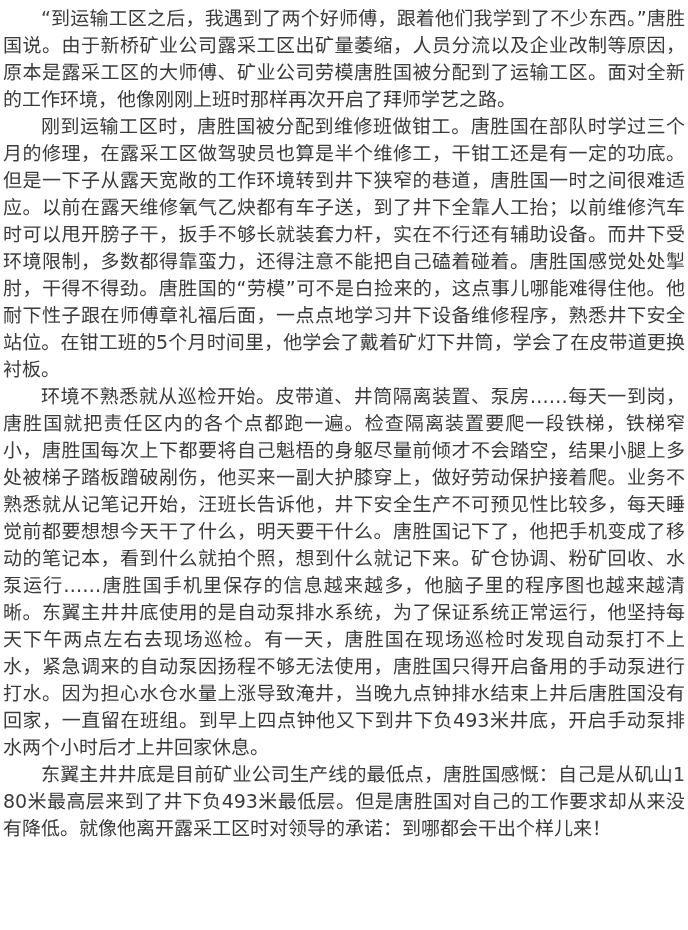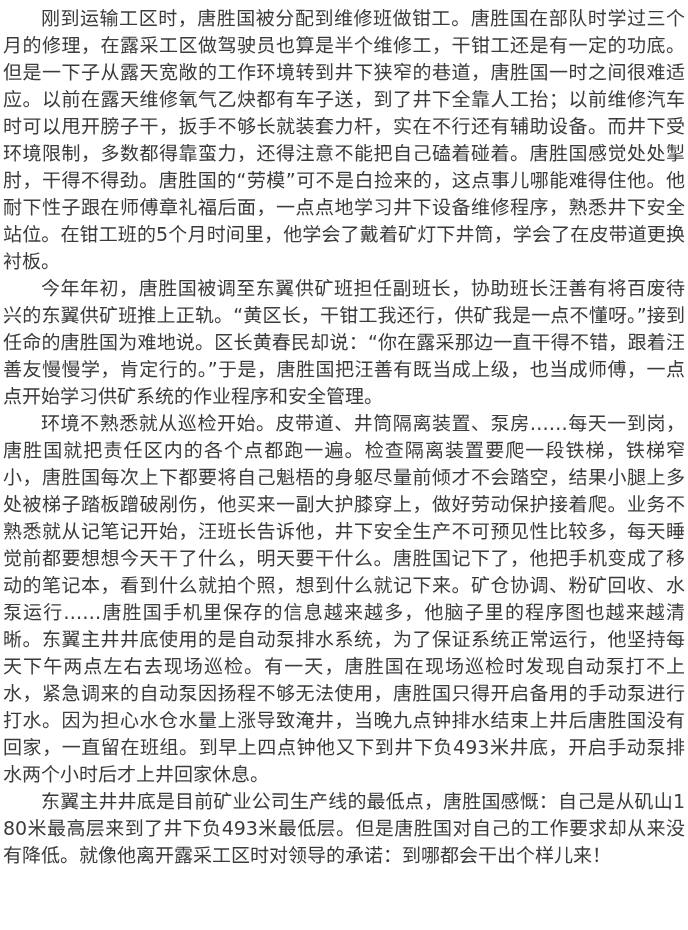--- a/index.html
+++ b/index.html
@@ -25,17 +25,17 @@
     margin: 0;
     padding: 0;
     text-indent: 2em;
     word-break: break-all;
   }
 </style>
 </head>
 <body>
 
 <div class="page">
+  <p>“到运输工区之后，我遇到了两个好师傅，跟着他们我学到了不少东西。”唐胜国说。由于新桥矿业公司露采工区出矿量萎缩，人员分流以及企业改制等原因，原本是露采工区的大师傅、矿业公司劳模唐胜国被分配到了运输工区。面对全新的工作环境，他像刚刚上班时那样再次开启了拜师学艺之路。</p>
   <p>刚到运输工区时，唐胜国被分配到维修班做钳工。唐胜国在部队时学过三个月的修理，在露采工区做驾驶员也算是半个维修工，干钳工还是有一定的功底。但是一下子从露天宽敞的工作环境转到井下狭窄的巷道，唐胜国一时之间很难适应。以前在露天维修氧气乙炔都有车子送，到了井下全靠人工抬；以前维修汽车时可以甩开膀子干，扳手不够长就装套力杆，实在不行还有辅助设备。而井下受环境限制，多数都得靠蛮力，还得注意不能把自己磕着碰着。唐胜国感觉处处掣肘，干得不得劲。唐胜国的“劳模”可不是白捡来的，这点事儿哪能难得住他。他耐下性子跟在师傅章礼福后面，一点点地学习井下设备维修程序，熟悉井下安全站位。在钳工班的5个月时间里，他学会了戴着矿灯下井筒，学会了在皮带道更换衬板。</p>
-  <p>今年年初，唐胜国被调至东翼供矿班担任副班长，协助班长汪善有将百废待兴的东翼供矿班推上正轨。“黄区长，干钳工我还行，供矿我是一点不懂呀。”接到任命的唐胜国为难地说。区长黄春民却说：“你在露采那边一直干得不错，跟着汪善友慢慢学，肯定行的。”于是，唐胜国把汪善有既当成上级，也当成师傅，一点点开始学习供矿系统的作业程序和安全管理。</p>
   <p>环境不熟悉就从巡检开始。皮带道、井筒隔离装置、泵房……每天一到岗，唐胜国就把责任区内的各个点都跑一遍。检查隔离装置要爬一段铁梯，铁梯窄小，唐胜国每次上下都要将自己魁梧的身躯尽量前倾才不会踏空，结果小腿上多处被梯子踏板蹭破剐伤，他买来一副大护膝穿上，做好劳动保护接着爬。业务不熟悉就从记笔记开始，汪班长告诉他，井下安全生产不可预见性比较多，每天睡觉前都要想想今天干了什么，明天要干什么。唐胜国记下了，他把手机变成了移动的笔记本，看到什么就拍个照，想到什么就记下来。矿仓协调、粉矿回收、水泵运行……唐胜国手机里保存的信息越来越多，他脑子里的程序图也越来越清晰。东翼主井井底使用的是自动泵排水系统，为了保证系统正常运行，他坚持每天下午两点左右去现场巡检。有一天，唐胜国在现场巡检时发现自动泵打不上水，紧急调来的自动泵因扬程不够无法使用，唐胜国只得开启备用的手动泵进行打水。因为担心水仓水量上涨导致淹井，当晚九点钟排水结束上井后唐胜国没有回家，一直留在班组。到早上四点钟他又下到井下负493米井底，开启手动泵排水两个小时后才上井回家休息。</p>
   <p><span>东翼主井井底是目前矿业公司生产线的最低点，唐胜国感慨：自己是从矶山180米最高层来到了井下负493米最低层。但是唐胜国对自己的工作要求却从来没有降低。就像他离开露采工区时对领导的承诺：到哪都会干出个样儿来！</span></p>
 </div>
 
 </body></html>

